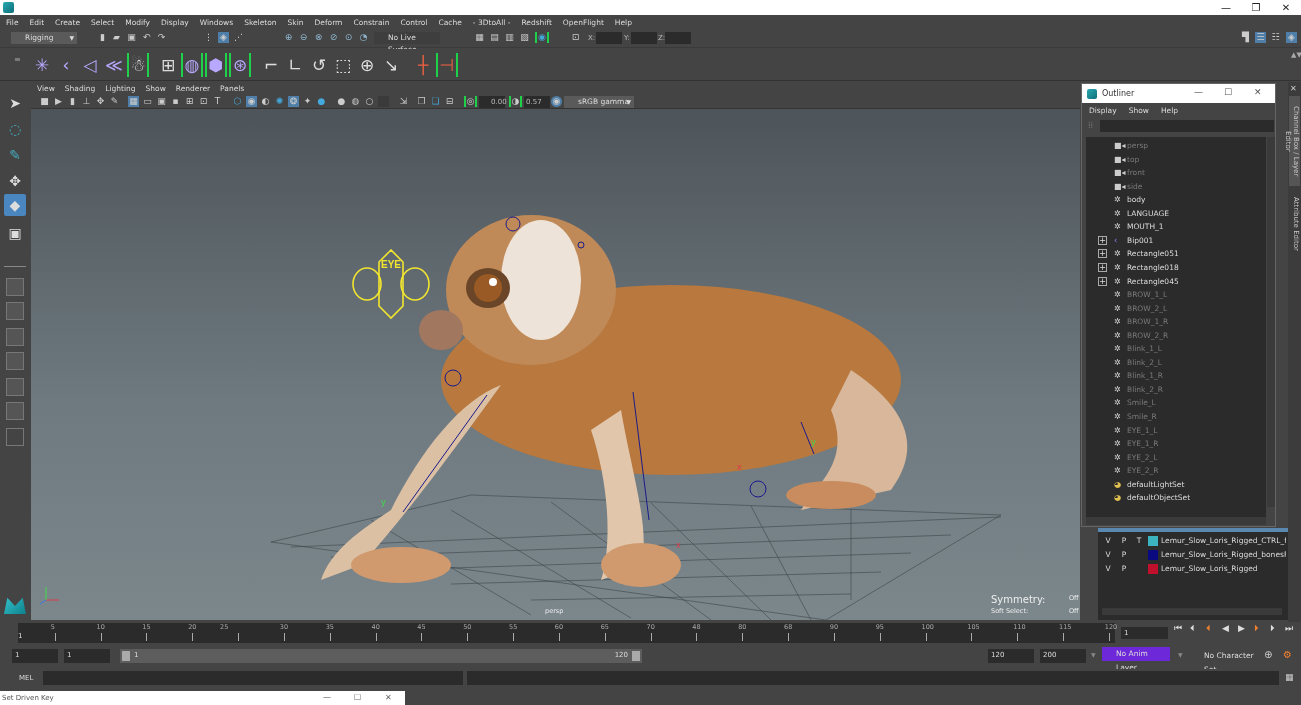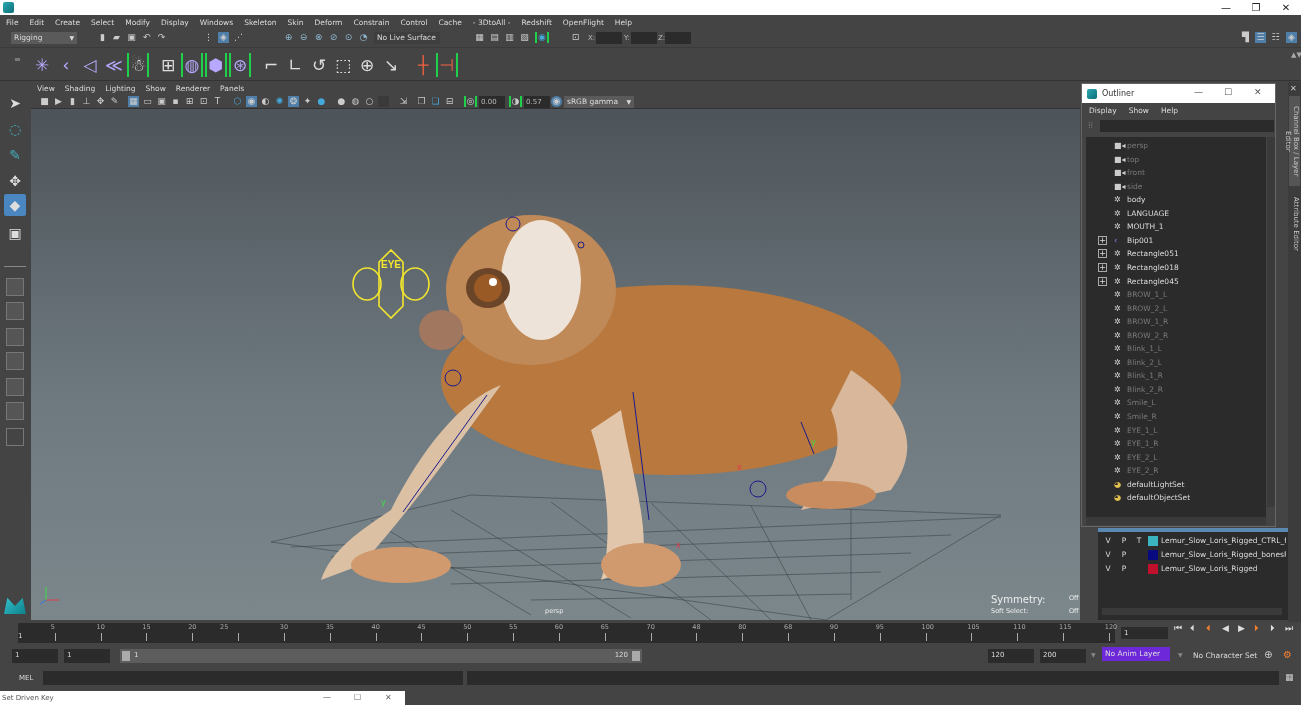--- a/index.html
+++ b/index.html
@@ -4,21 +4,21 @@
 <style>
 *{box-sizing:border-box;margin:0;padding:0}
 body{width:1301px;height:705px;overflow:hidden;background:#444;font-family:"DejaVu Sans",sans-serif;font-size:8px;color:#ccc;position:relative}
 .abs{position:absolute}
 #titlebar{left:0;top:0;width:1301px;height:15px;background:#fff;color:#222;font-size:8.5px;display:flex;align-items:center}
 #titlebar .logo{width:11px;height:11px;margin:0 4px 0 3px;background:linear-gradient(135deg,#2aa9b0,#0d6f7a);border-radius:2px}
 #titlebar .wc{position:absolute;top:0;height:15px;width:30px;text-align:center;font-size:10px;line-height:15px;color:#222}
 #menubar{left:0;top:15px;width:1301px;height:14px;background:#444;display:flex;align-items:center;padding-left:6px}
 #menubar span{margin-right:11px;font-size:7.5px;color:#ddd}
 #shelf1{left:0;top:29px;width:1301px;height:19px;background:#444;border-bottom:1px solid #3a3a3a}
-.dd{position:absolute;background:#5a5a5a;color:#ddd;font-size:7.5px;line-height:12px;padding-left:3px;height:12px}
+.dd{position:absolute;background:#5a5a5a;color:#ddd;font-size:7.5px;line-height:12px;padding-left:14px;height:12px}
 .dd .arr{position:absolute;right:3px;top:0;font-size:6px}
 .ico{position:absolute;width:11px;height:11px;color:#ccc;font-size:9px;line-height:11px;text-align:center}
 .field{position:absolute;background:#2b2b2b;height:12px}
 #shelf2{left:0;top:49px;width:1301px;height:32px;background:#444;border-bottom:1px solid #333}
 .sh{position:absolute;top:4px;width:22px;height:24px;color:#b9a8ff;font-size:17px;line-height:24px;text-align:center}
 .grn{border-left:2px solid #1fd04a;border-right:2px solid #1fd04a}
 #toolbox{left:0;top:82px;width:30px;height:540px;background:#444}
 .tool{position:absolute;left:4px;width:22px;height:22px;color:#ddd;font-size:14px;line-height:22px;text-align:center}
 .layoutbtn{position:absolute;left:6px;width:18px;height:18px;border:1px solid #777;background:#555}
 #viewport{left:31px;top:82px;width:1049px;height:538px;background:linear-gradient(#4b5156,#6e7a80 60%,#7c878c)}
@@ -190,21 +190,21 @@
     <span class="ico" style="left:285px;top:2px;color:#4ad">●</span>
     <span class="ico" style="left:305px;top:2px">●</span>
     <span class="ico" style="left:319px;top:2px">◍</span>
     <span class="ico" style="left:333px;top:2px">○</span>
     <span class="ico" style="left:347px;top:2px;background:#3a3a3a"></span>
     <span class="ico" style="left:367px;top:2px">⇲</span>
     <span class="ico" style="left:385px;top:2px">❐</span>
     <span class="ico" style="left:399px;top:2px;color:#4ad">❏</span>
     <span class="ico" style="left:413px;top:2px">⊟</span>
     <span class="ico grn" style="left:433px;top:2px;width:13px">◎</span>
-    <div class="field" style="left:448px;top:2px;width:26px;font-size:7px;color:#bbb;line-height:12px;padding-left:2px">0.00</div>
+    <div class="field" style="left:448px;top:2px;width:26px;font-size:7px;color:#bbb;line-height:12px;padding-left:12px">0.00</div>
     <span class="ico grn" style="left:478px;top:2px;width:13px">◑</span>
     <div class="field" style="left:493px;top:2px;width:26px;font-size:7px;color:#bbb;line-height:12px;padding-left:2px">0.57</div>
     <span class="ico" style="left:520px;top:2px;background:#4f7fa8;border-radius:6px">◉</span>
     <div class="dd" style="left:533px;top:2px;width:70px">
       <span>sRGB gamma</span><span class="arr">▼</span>
     </div>
   </div>
 
   <svg class="abs" style="left:0;top:28px" width="1049" height="510">
     <g stroke="#3d4549" stroke-width="0.6" fill="none">

